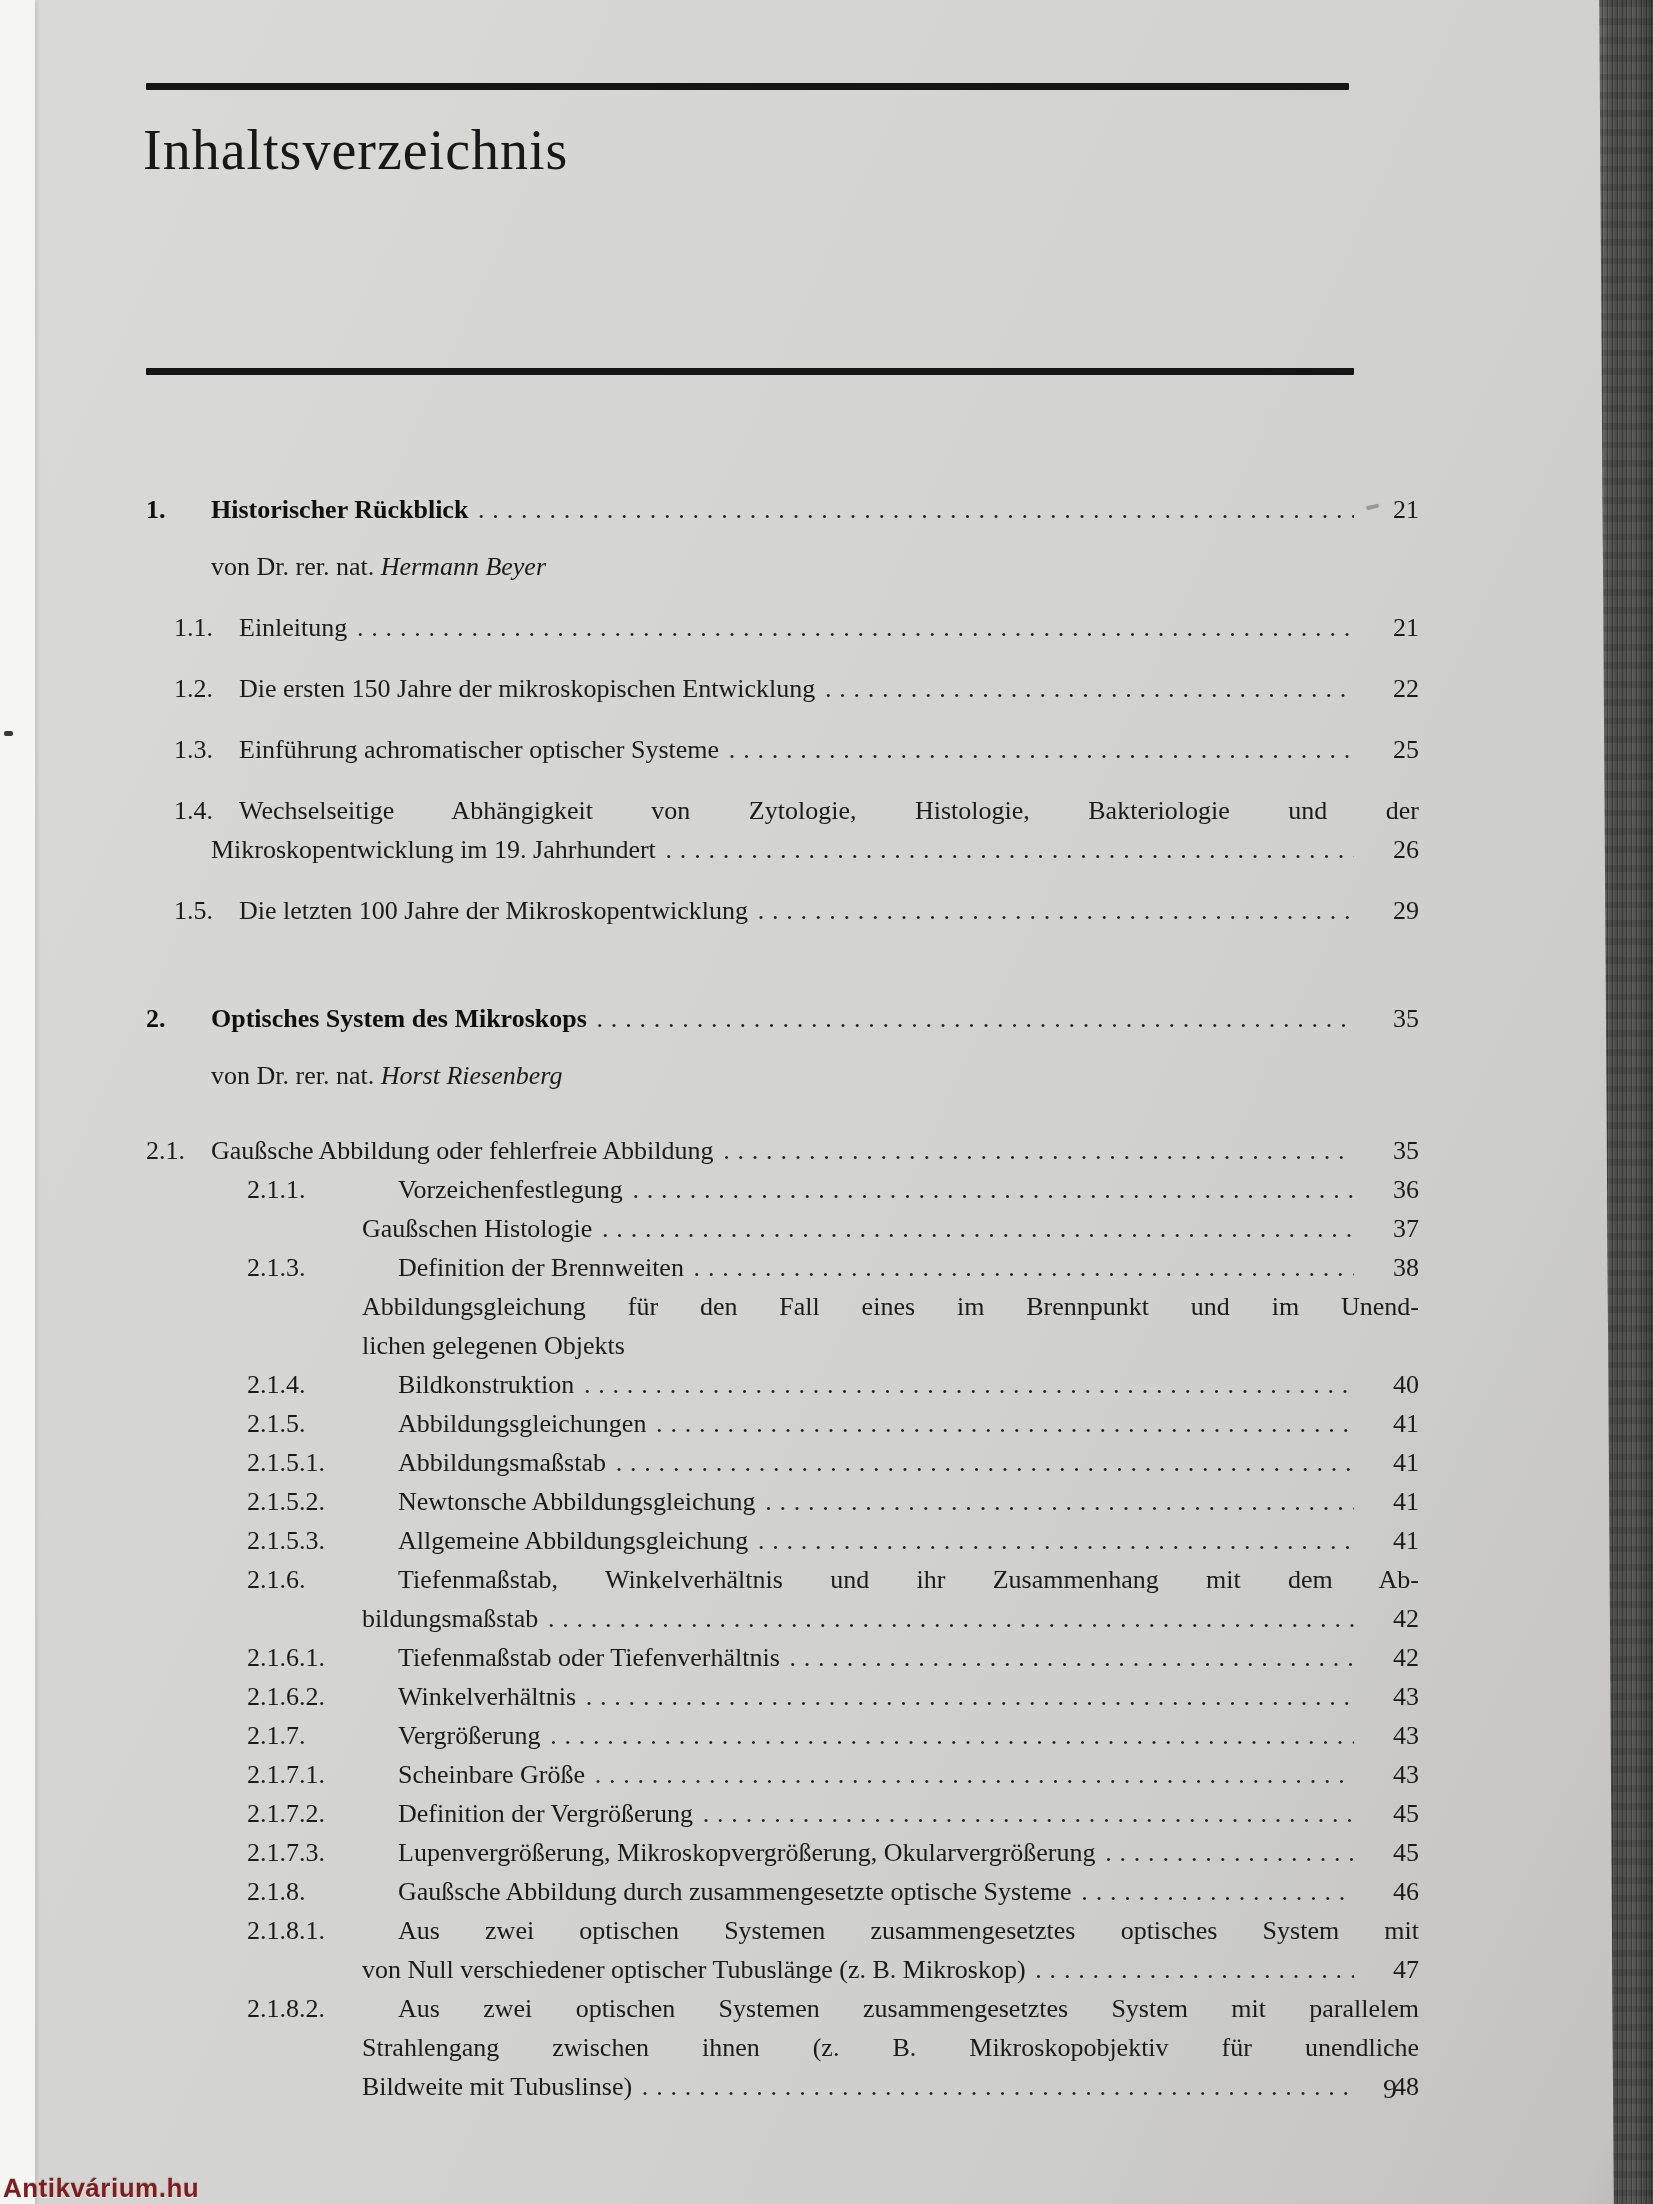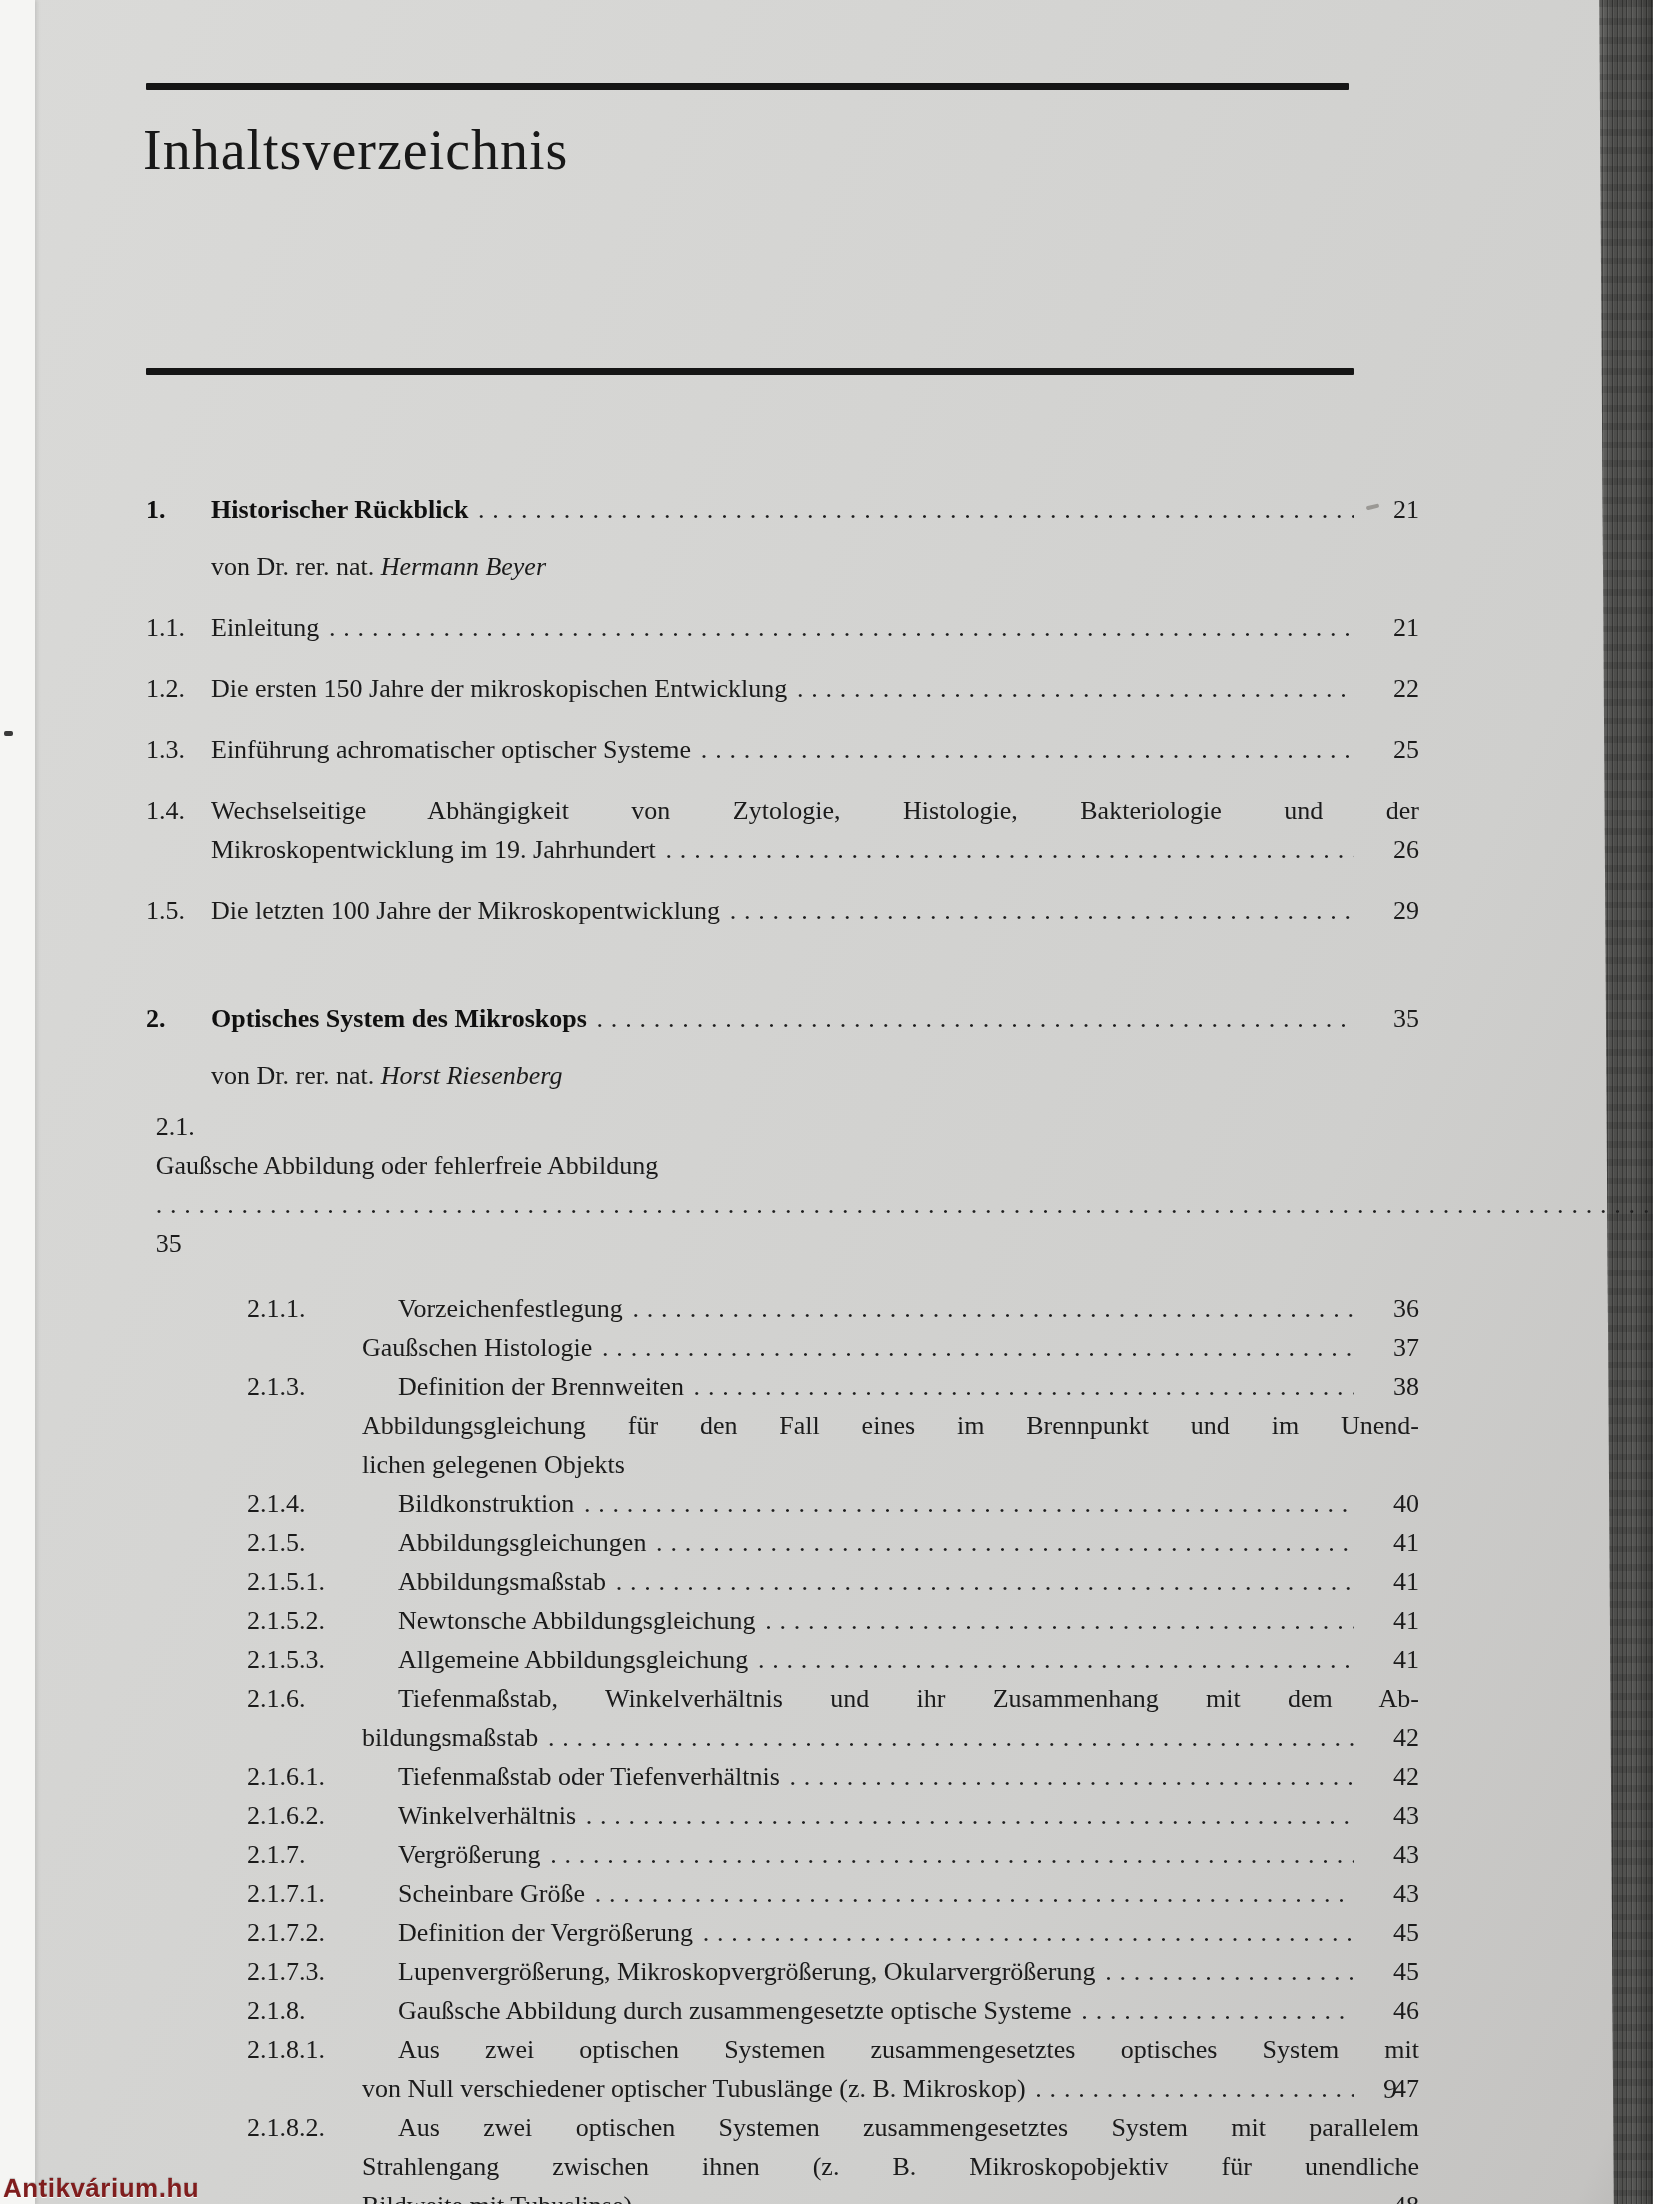--- a/index.html
+++ b/index.html
@@ -47,22 +47,22 @@
   .n-l3{width:151px;margin-left:36px;}
   .pad-c{flex:0 0 216px;}
   .txt{flex:0 0 auto;}
   .txt.just{flex:1 1 auto;text-align:justify;text-align-last:justify;white-space:normal;}
   .leader{
     flex:1 1 auto;overflow:hidden;white-space:nowrap;
     margin-left:9.7px;letter-spacing:7.8px;color:#1f1f1f;
   }
   .pg{flex:0 0 65px;text-align:right;}
   .g-author{margin-top:18px;}
-  .g-entry{margin-top:22px;}
-  .g-entry2{margin-top:12px;flex-direction:column;}
+  .g-entry{margin-top:22px;margin-left:28px;}
+  .g-entry2{margin-top:36px;}
   .g-chapter{margin-top:69px;}
   .folio{
     position:absolute;left:1343px;top:2069px;width:54px;
     font-size:28px;color:#1b1b1b;text-align:right;line-height:39px;
   }
   .watermark{
     position:absolute;left:2.9px;top:2173px;
     font-family:"Liberation Sans","DejaVu Sans",sans-serif;
     font-weight:700;font-size:26px;letter-spacing:0.5px;
     color:#7f1d1d;

